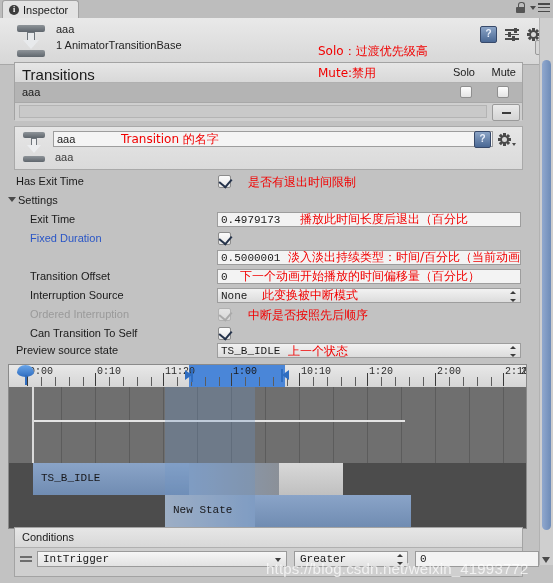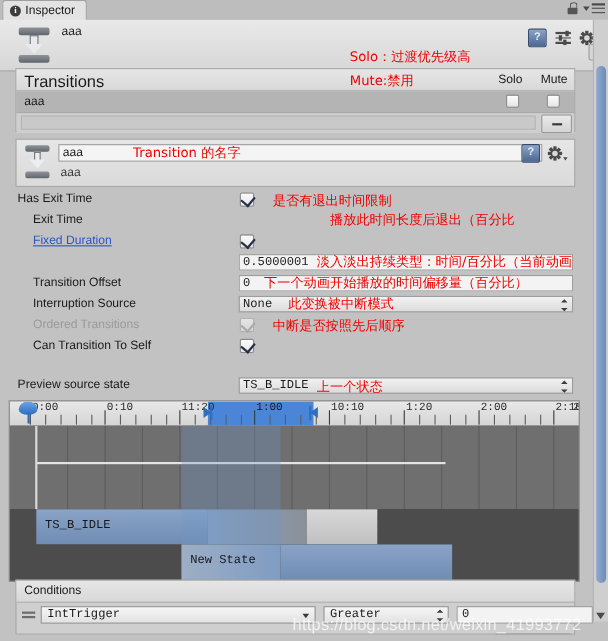--- a/index.html
+++ b/index.html
@@ -100,21 +100,21 @@
   .nameinput{position:absolute;left:38px;top:4px;width:440px;height:16px;background:#f4f4f4;border:1px solid #9d9d9d;box-sizing:border-box;
              font-size:11px;padding:1px 3px;color:#1a1a1a;font-family:"Liberation Sans",sans-serif;}
   .namepanel .nm2{position:absolute;left:40px;top:24px;font-size:11px;color:#3a3a3a;}
   .namepanel .ic{position:absolute;right:6px;top:4px;display:flex;align-items:center;gap:7px;}
 
   
   .props{position:absolute;left:0;top:172px;width:490px;}
   .prow{position:relative;height:19px;}
   .prow .lab{position:absolute;left:16px;top:3px;font-size:11px;color:#1a1a1a;}
   .prow .lab.ind{left:30px;}
-  .prow .lab.blue{color:#2a56c6;text-decoration:underline;}
+  .prow .lab.blue{color:#2a56c6;}
   .prow .lab.dis{color:#9a9a9a;}
   .fld{position:absolute;left:217px;top:2px;width:304px;height:15px;background:#f3f3f3;border:1px solid #9d9d9d;box-sizing:border-box;}
   .fld .v{position:absolute;left:3px;top:1px;font-size:11px;color:#1a1a1a;font-family:"Liberation Mono","DejaVu Sans Mono",monospace;}
   .fld.popup{background:linear-gradient(#f2f2f2,#dcdcdc);}
   .fld.popup .v{font-family:"Liberation Mono","DejaVu Sans Mono",monospace;}
   .updown{position:absolute;right:4px;top:2px;width:7px;height:11px;display:flex;flex-direction:column;align-items:center;justify-content:space-between;}
   .updown .u{width:0;height:0;border-left:3px solid transparent;border-right:3px solid transparent;border-bottom:3.5px solid #3c3c3c;}
   .updown .d{width:0;height:0;border-left:3px solid transparent;border-right:3px solid transparent;border-top:3.5px solid #3c3c3c;}
   .pcb{position:absolute;left:218px;top:3px;width:13px;height:13px;border-radius:2px;box-sizing:border-box;
        background:linear-gradient(#fcfcfc,#e6e6e6);border:1px solid #8c8c8c;}
@@ -225,20 +225,21 @@
   <div class="objhead">
     <div class="trans-ico">
       <span class="bar t"></span>
       <span class="arw">
           <span class="stem"></span>
           <span class="head"></span>
         </span>
       <span class="bar b"></span>
     </div>
     <div class="nm">aaa</div>
+    <div class="sub">1 AnimatorTransitionBase</div>
     <div class="objhead-icons">
       <span class="help-ico">?</span>
       <span class="preset-ico">
           <i></i>
           <i></i>
           <i></i>
           <b></b>
           <b></b>
           <b></b>
         </span>
@@ -308,23 +309,30 @@
   <div class="props">
 
     <div class="prow">
       <span class="lab">Has Exit Time</span>
       <span class="pcb on">
           <span class="chk"></span>
         </span>
       <span class="ann" style="left:248px;top:2px;">是否有退出时间限制</span>
     </div>
 
+    <div class="prow foldrow">
+      <span class="tri"></span>
+      <span class="lab">Settings</span>
+    </div>
 
     <div class="prow">
       <span class="lab ind">Exit Time</span>
+      <span class="fld">
+        <span class="v">0.4979173</span>
+      </span>
       <span class="ann" style="left:300px;top:1px;">播放此时间长度后退出（百分比</span>
     </div>
 
     <div class="prow">
       <span class="lab ind blue">Fixed Duration</span>
       <span class="pcb on">
           <span class="chk"></span>
         </span>
     </div>
 
@@ -349,21 +357,21 @@
         <span class="v">None</span>
         <span class="updown">
             <span class="u"></span>
             <span class="d"></span>
           </span>
       </span>
       <span class="ann" style="left:262px;top:1px;">此变换被中断模式</span>
     </div>
 
     <div class="prow">
-      <span class="lab ind dis">Ordered Transitions</span>
+      <span class="lab ind dis">Ordered Interruption</span>
       <span class="pcb dim">
           <span class="chk"></span>
         </span>
       <span class="ann" style="left:248px;top:2px;">中断是否按照先后顺序</span>
     </div>
 
     <div class="prow">
       <span class="lab ind">Can Transition To Self</span>
       <span class="pcb on">
           <span class="chk"></span>

